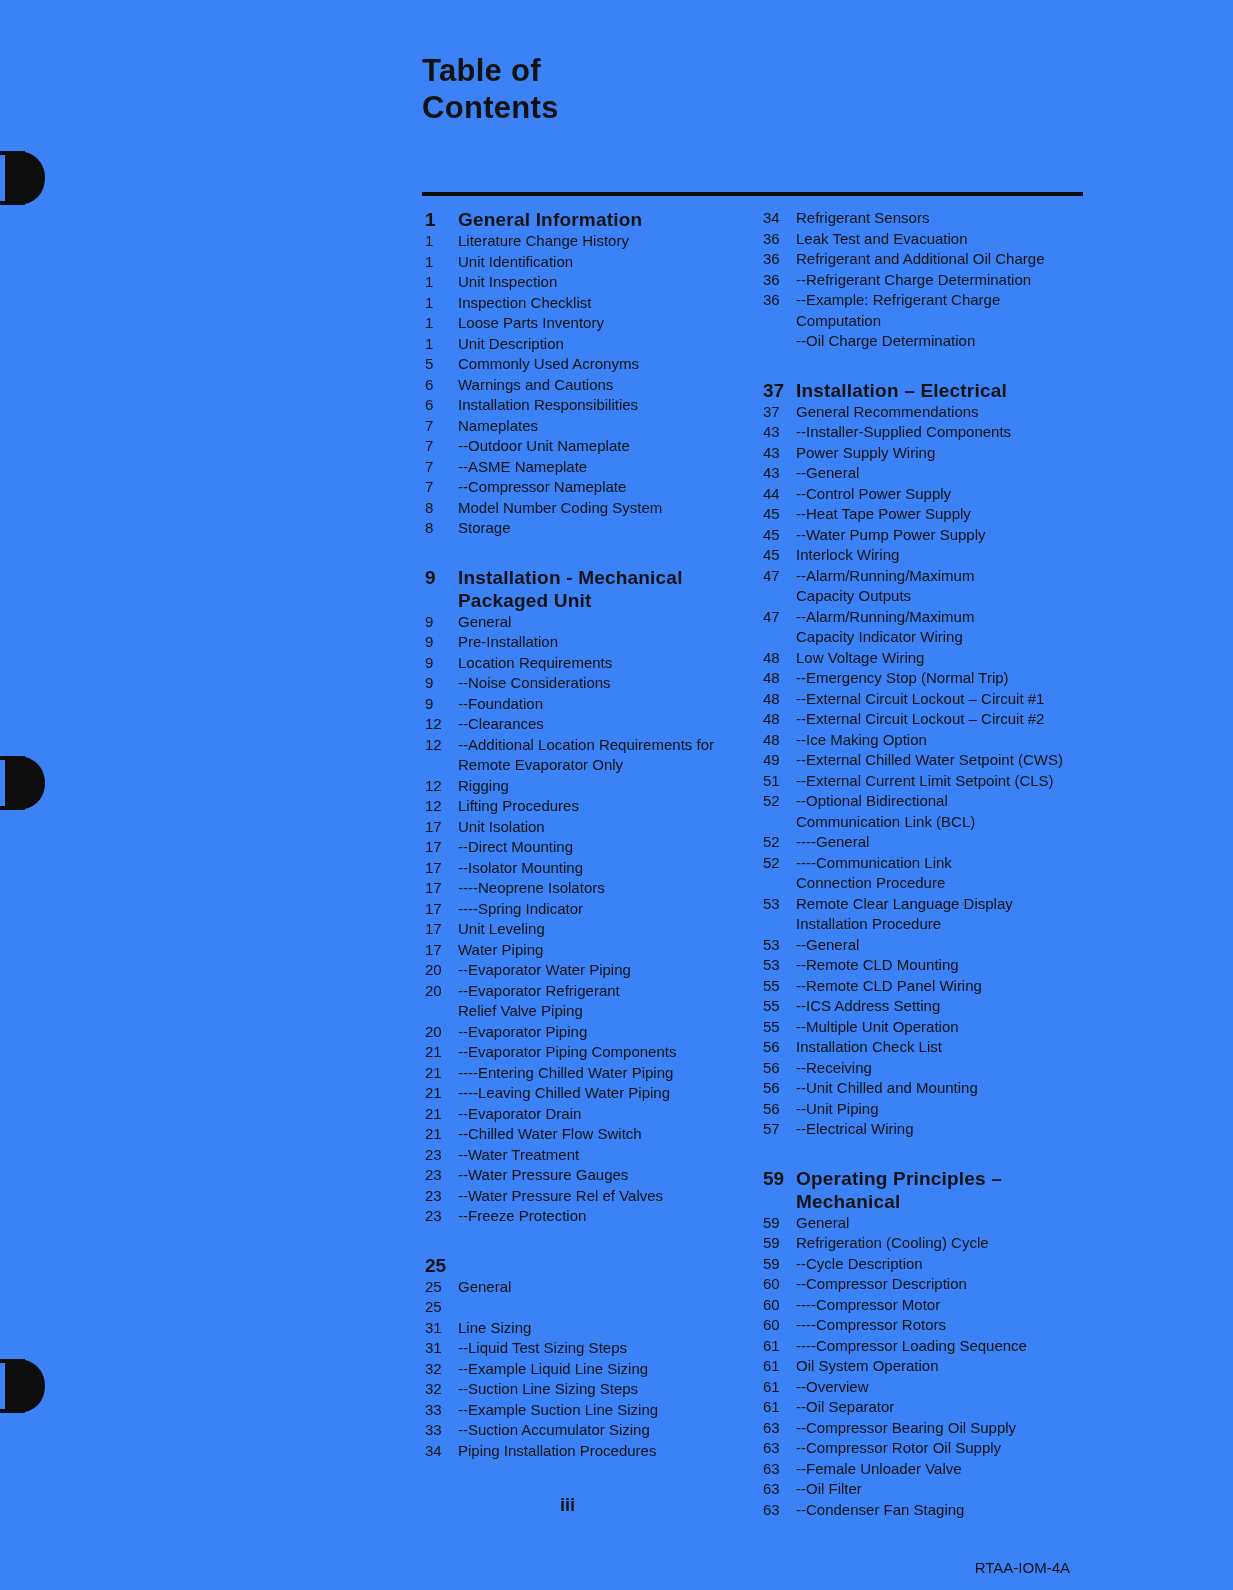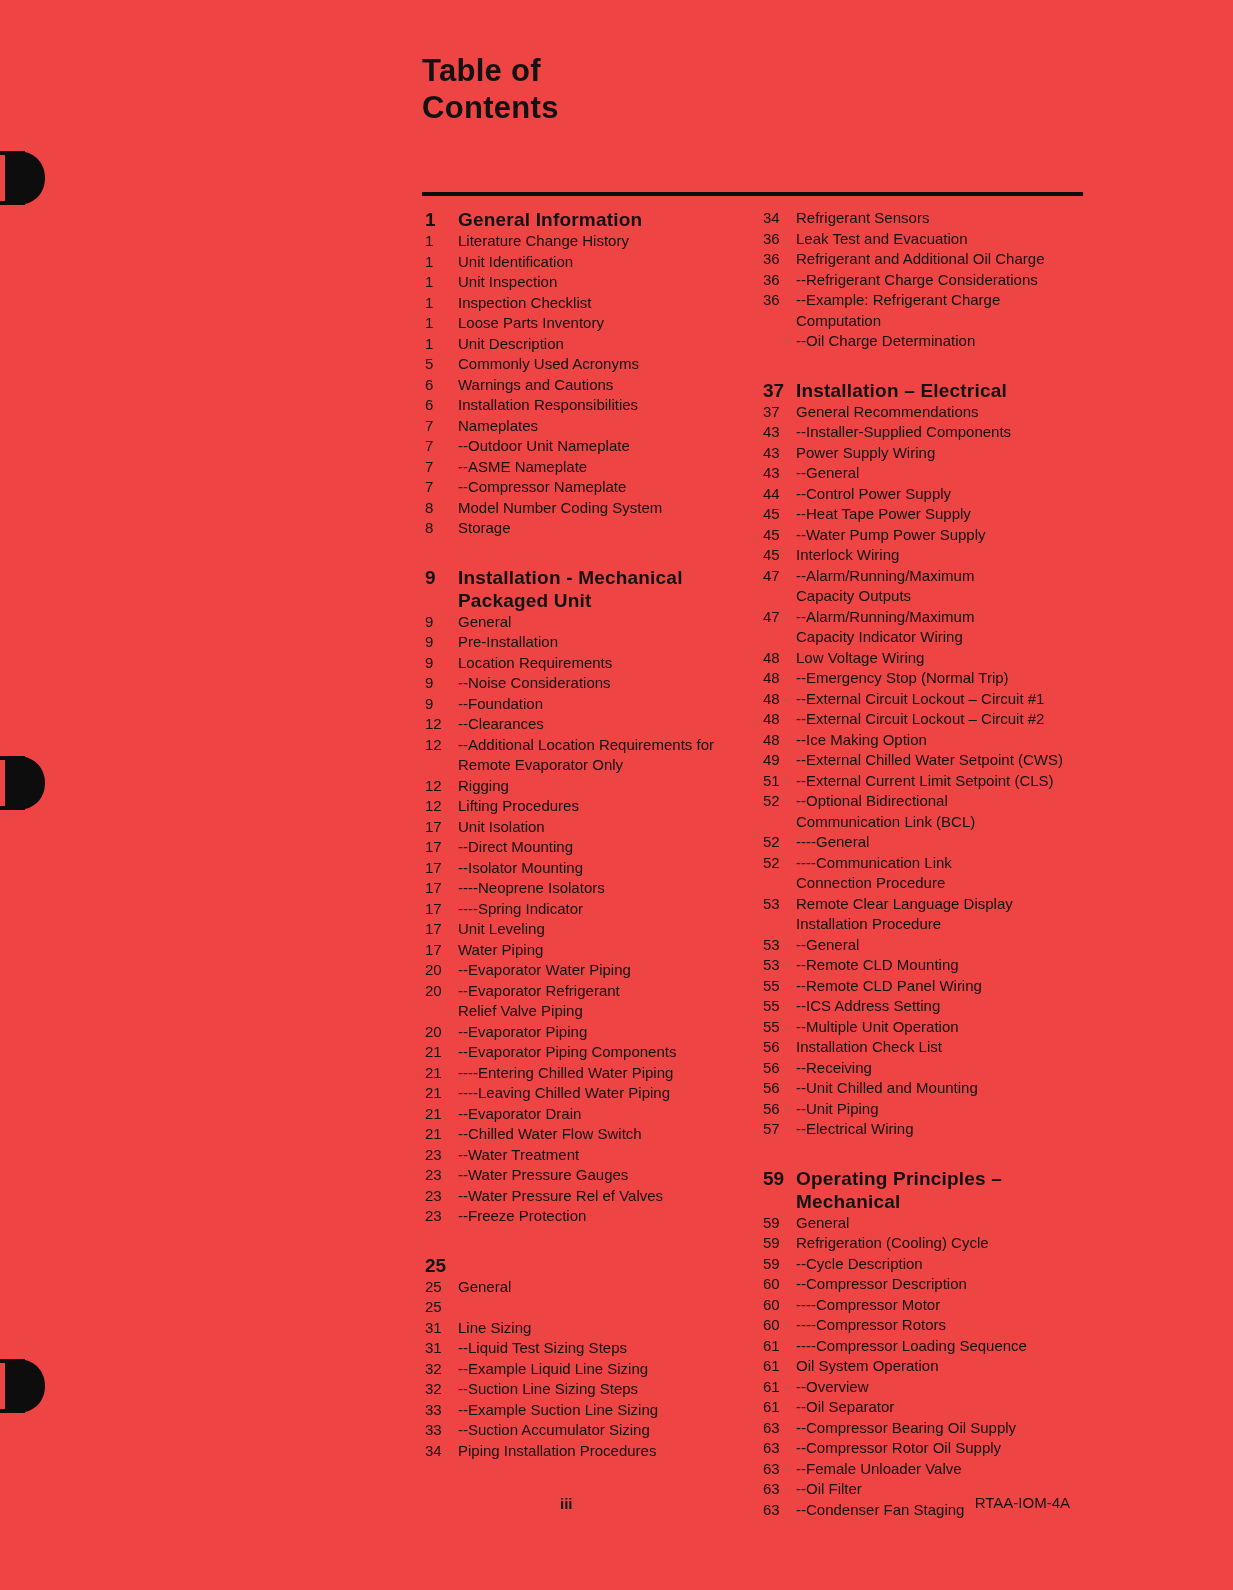--- a/index.html
+++ b/index.html
@@ -1,21 +1,21 @@
 <!DOCTYPE html>
 <html><head>
 <meta charset="utf-8">
 <style>
   html,body { margin:0; padding:0; background:#e8e8e8; }
   .page {
     position: relative;
     width: 1233px;
     height: 1590px;
     margin: 0 auto;
-    background: #ef4444;
+    background: #3b82f6;
     font-family: "Liberation Sans", sans-serif;
     color: #121212;
     overflow: hidden;
   }
   .doc-title {
     position: absolute;
     left: 422px;
     top: 52px;
     font-size: 31px;
     font-weight: bold;
@@ -54,26 +54,26 @@
     white-space: pre-line;
     letter-spacing: 0.2px;
   }
   .num { flex: 0 0 33px; }
   .txt { white-space: pre-line; }
   .footer-page {
     position: absolute;
     left: 560px;
     top: 1495px;
     font-weight: bold;
-    font-size: 15px;
+    font-size: 18px;
   }
   .footer-doc {
     position: absolute;
     left: 900px;
-    top: 1494px;
+    top: 1559px;
     width: 170px;
     text-align: right;
     font-size: 15px;
   }
   .binder-tab {
     position: absolute;
     left: 0;
   }
   .binder-tab.t1 { top: 148px; }
   .binder-tab.t2 { top: 753px; }
@@ -349,21 +349,21 @@
         <div class="entry">
           <div class="num">36</div>
           <div class="txt">Leak Test and Evacuation</div>
         </div>
         <div class="entry">
           <div class="num">36</div>
           <div class="txt">Refrigerant and Additional Oil Charge</div>
         </div>
         <div class="entry">
           <div class="num">36</div>
-          <div class="txt">--Refrigerant Charge Considerations</div>
+          <div class="txt">--Refrigerant Charge Determination</div>
         </div>
         <div class="entry">
           <div class="num">36</div>
           <div class="txt">--Example: Refrigerant Charge
 Computation</div>
         </div>
         <div class="entry">
           <div class="num"></div>
           <div class="txt">--Oil Charge Determination</div>
         </div>

